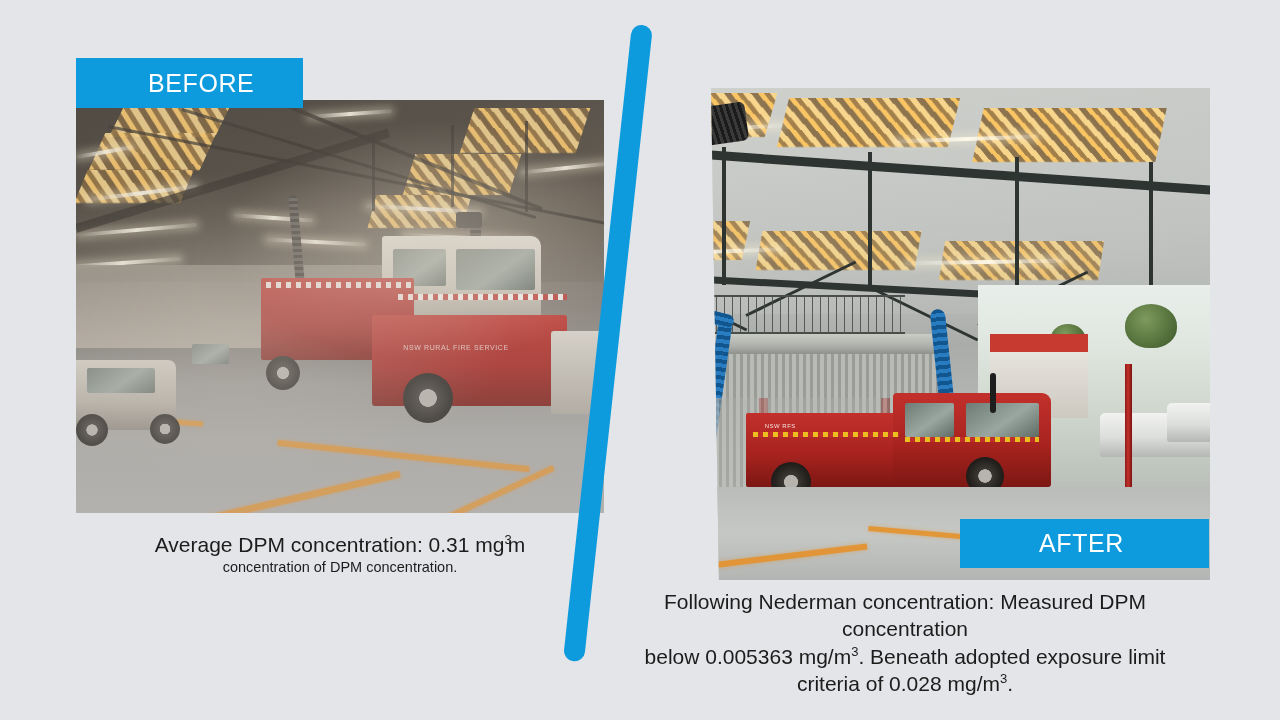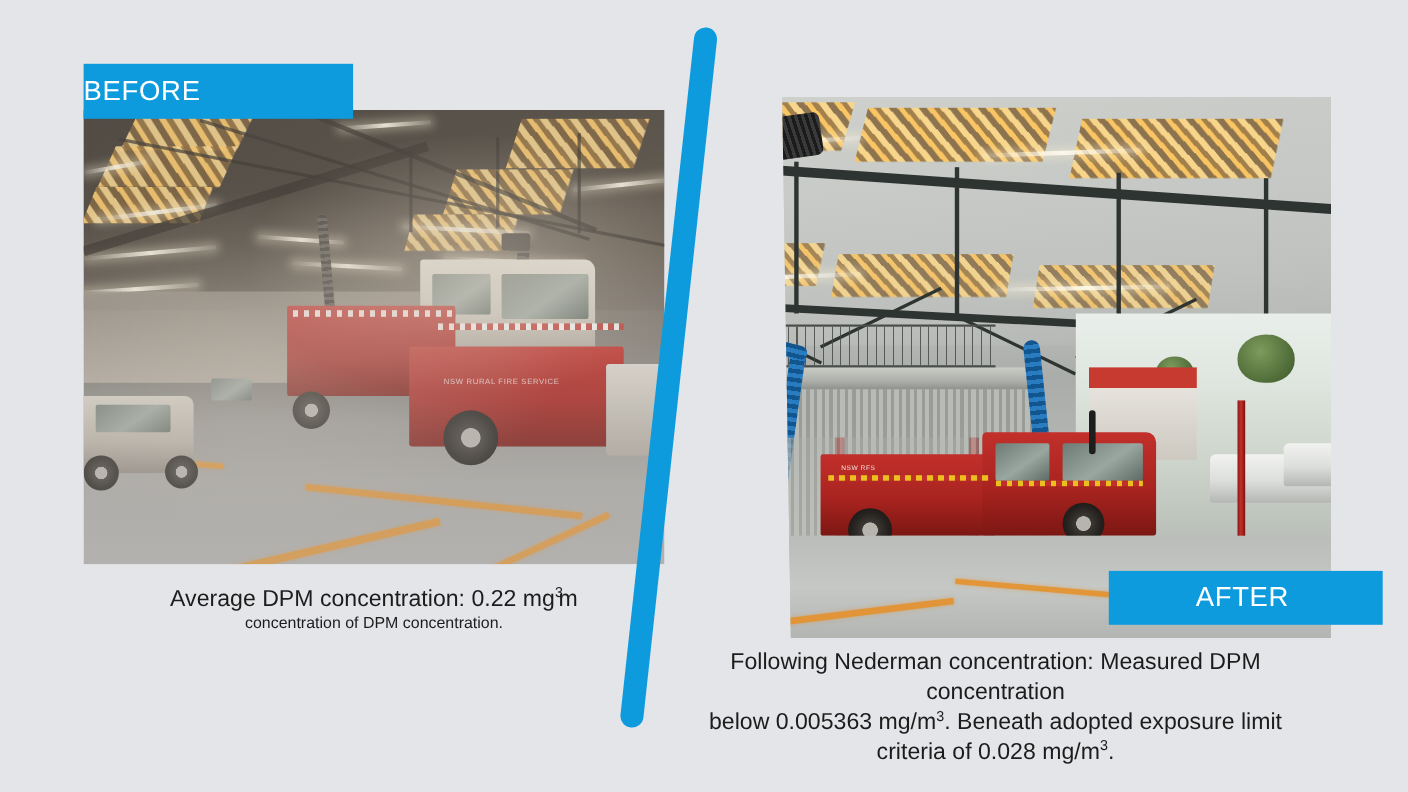--- a/index.html
+++ b/index.html
@@ -163,22 +163,22 @@
     transform-origin:top center;
   }
 
   
   .banner {
     position:absolute; background:#0d9bde;
     display:flex; align-items:center;
     color:#ffffff; letter-spacing:.6px;
     font-size:25px; font-weight:400;
   }
-  #before-banner { left:76px; top:58px; width:245px; height:50px; }
-  #after-banner  { left:1008px; top:519px; width:249px; height:49px; padding-left:79px; }
+  #before-banner { left:76px; top:58px; width:227px; height:50px; padding-left:72px; }
+  #after-banner  { left:960px; top:519px; width:249px; height:49px; padding-left:79px; }
 
   
   .cap-wrap { position:absolute; text-align:center; color:#1c1c1c; }
   #before-caption { left:76px; top:528px; width:528px; }
   #after-caption  { left:600px; top:585px; width:610px; }
 
   .cap-year { font-size:19px; font-weight:700; letter-spacing:.2px; }
   .cap-main { font-size:21px; font-weight:400; line-height:1.30; margin-top:3px; }
   .cap-sub  { font-size:14.5px; font-weight:400; line-height:1.33; margin-top:7px; }
   sup { font-size:.62em; vertical-align:super; line-height:0; }
@@ -328,21 +328,21 @@
   </div>
 </div>
 
 <div class="banner" id="after-banner">
   <span>AFTER</span>
 </div>
 
 <div id="divider-stripe"></div>
 
 <div class="cap-wrap" id="before-caption">
-  <div class="cap-main"><span>Average DPM concentration: 0.22 mg</span><sup class="sup-overlap">3</sup><span>m</span></div>
+  <div class="cap-main"><span>Average DPM concentration: 0.31 mg</span><sup class="sup-overlap">3</sup><span>m</span></div>
   <div class="cap-sub" style="margin-top:0">concentration of DPM concentration.</div>
 </div>
 
 <div class="cap-wrap" id="after-caption">
   <div class="cap-main">
     <span>Following Nederman concentration: Measured DPM concentration</span><br>
     <span>below 0.005363 mg/m</span><sup>3</sup><span>. Beneath adopted exposure limit</span><br>
     <span>criteria of 0.028 mg/m</span><sup>3</sup><span>.</span>
   </div>
 </div>

